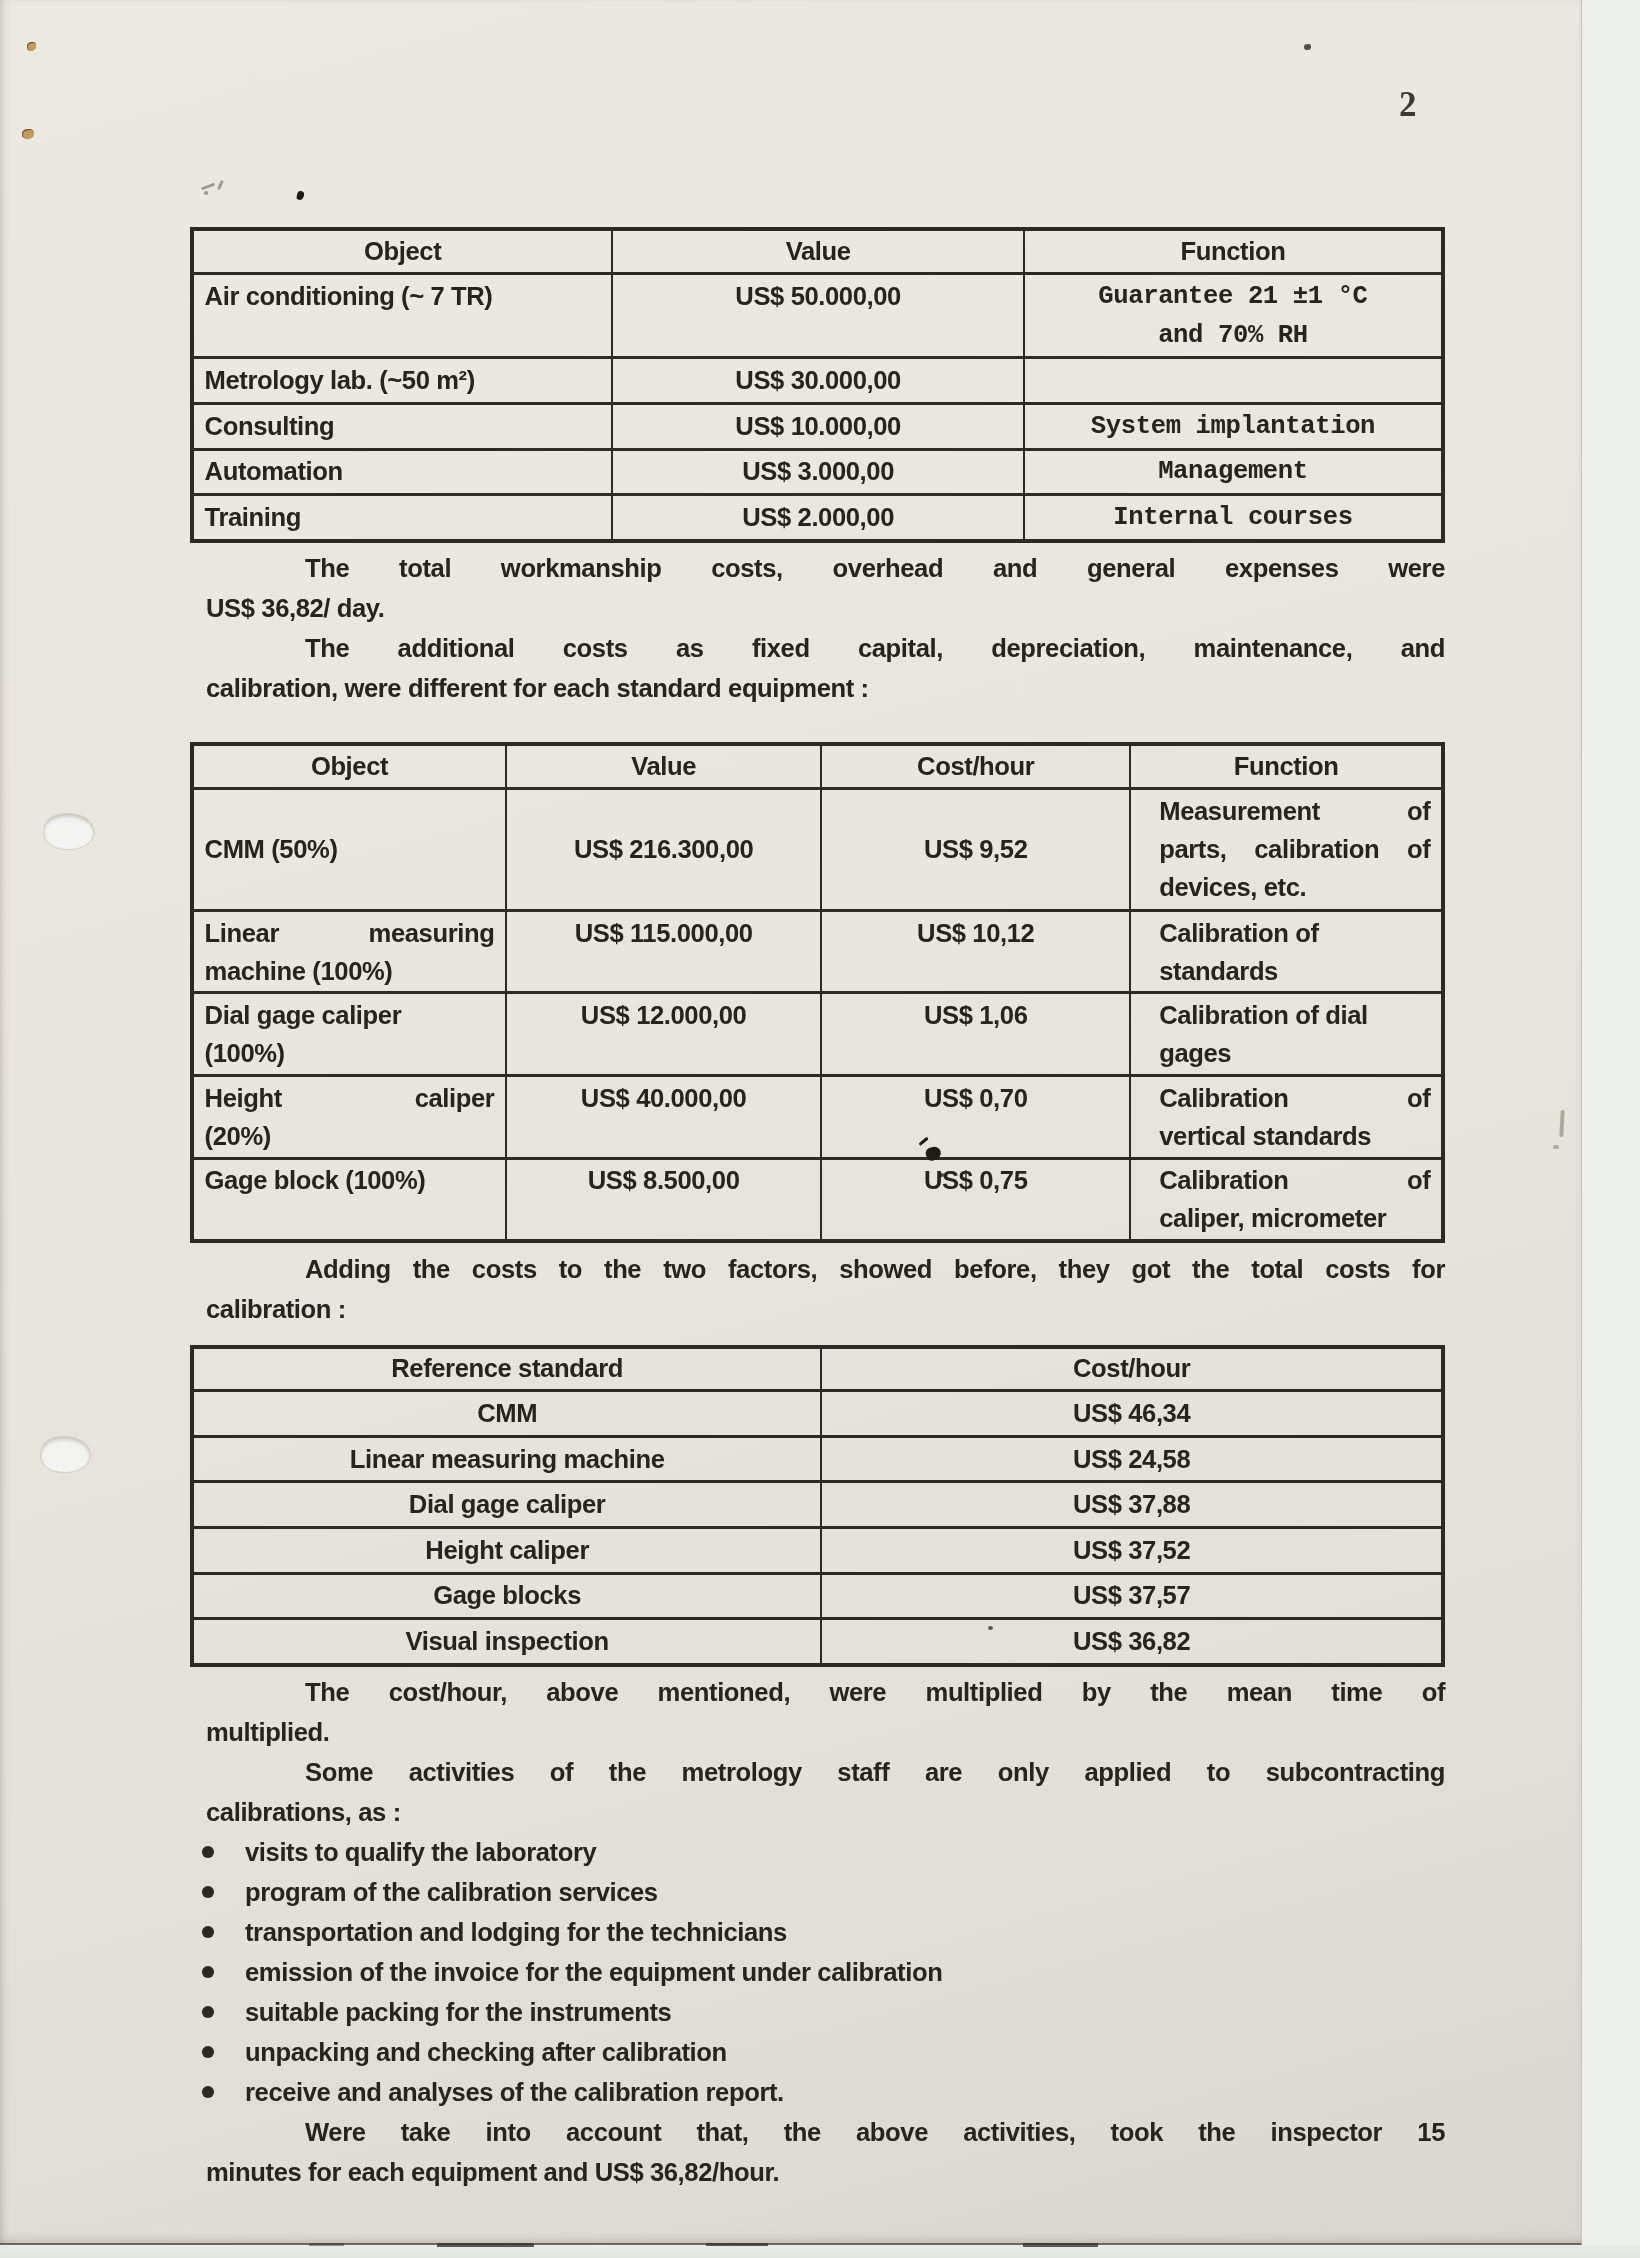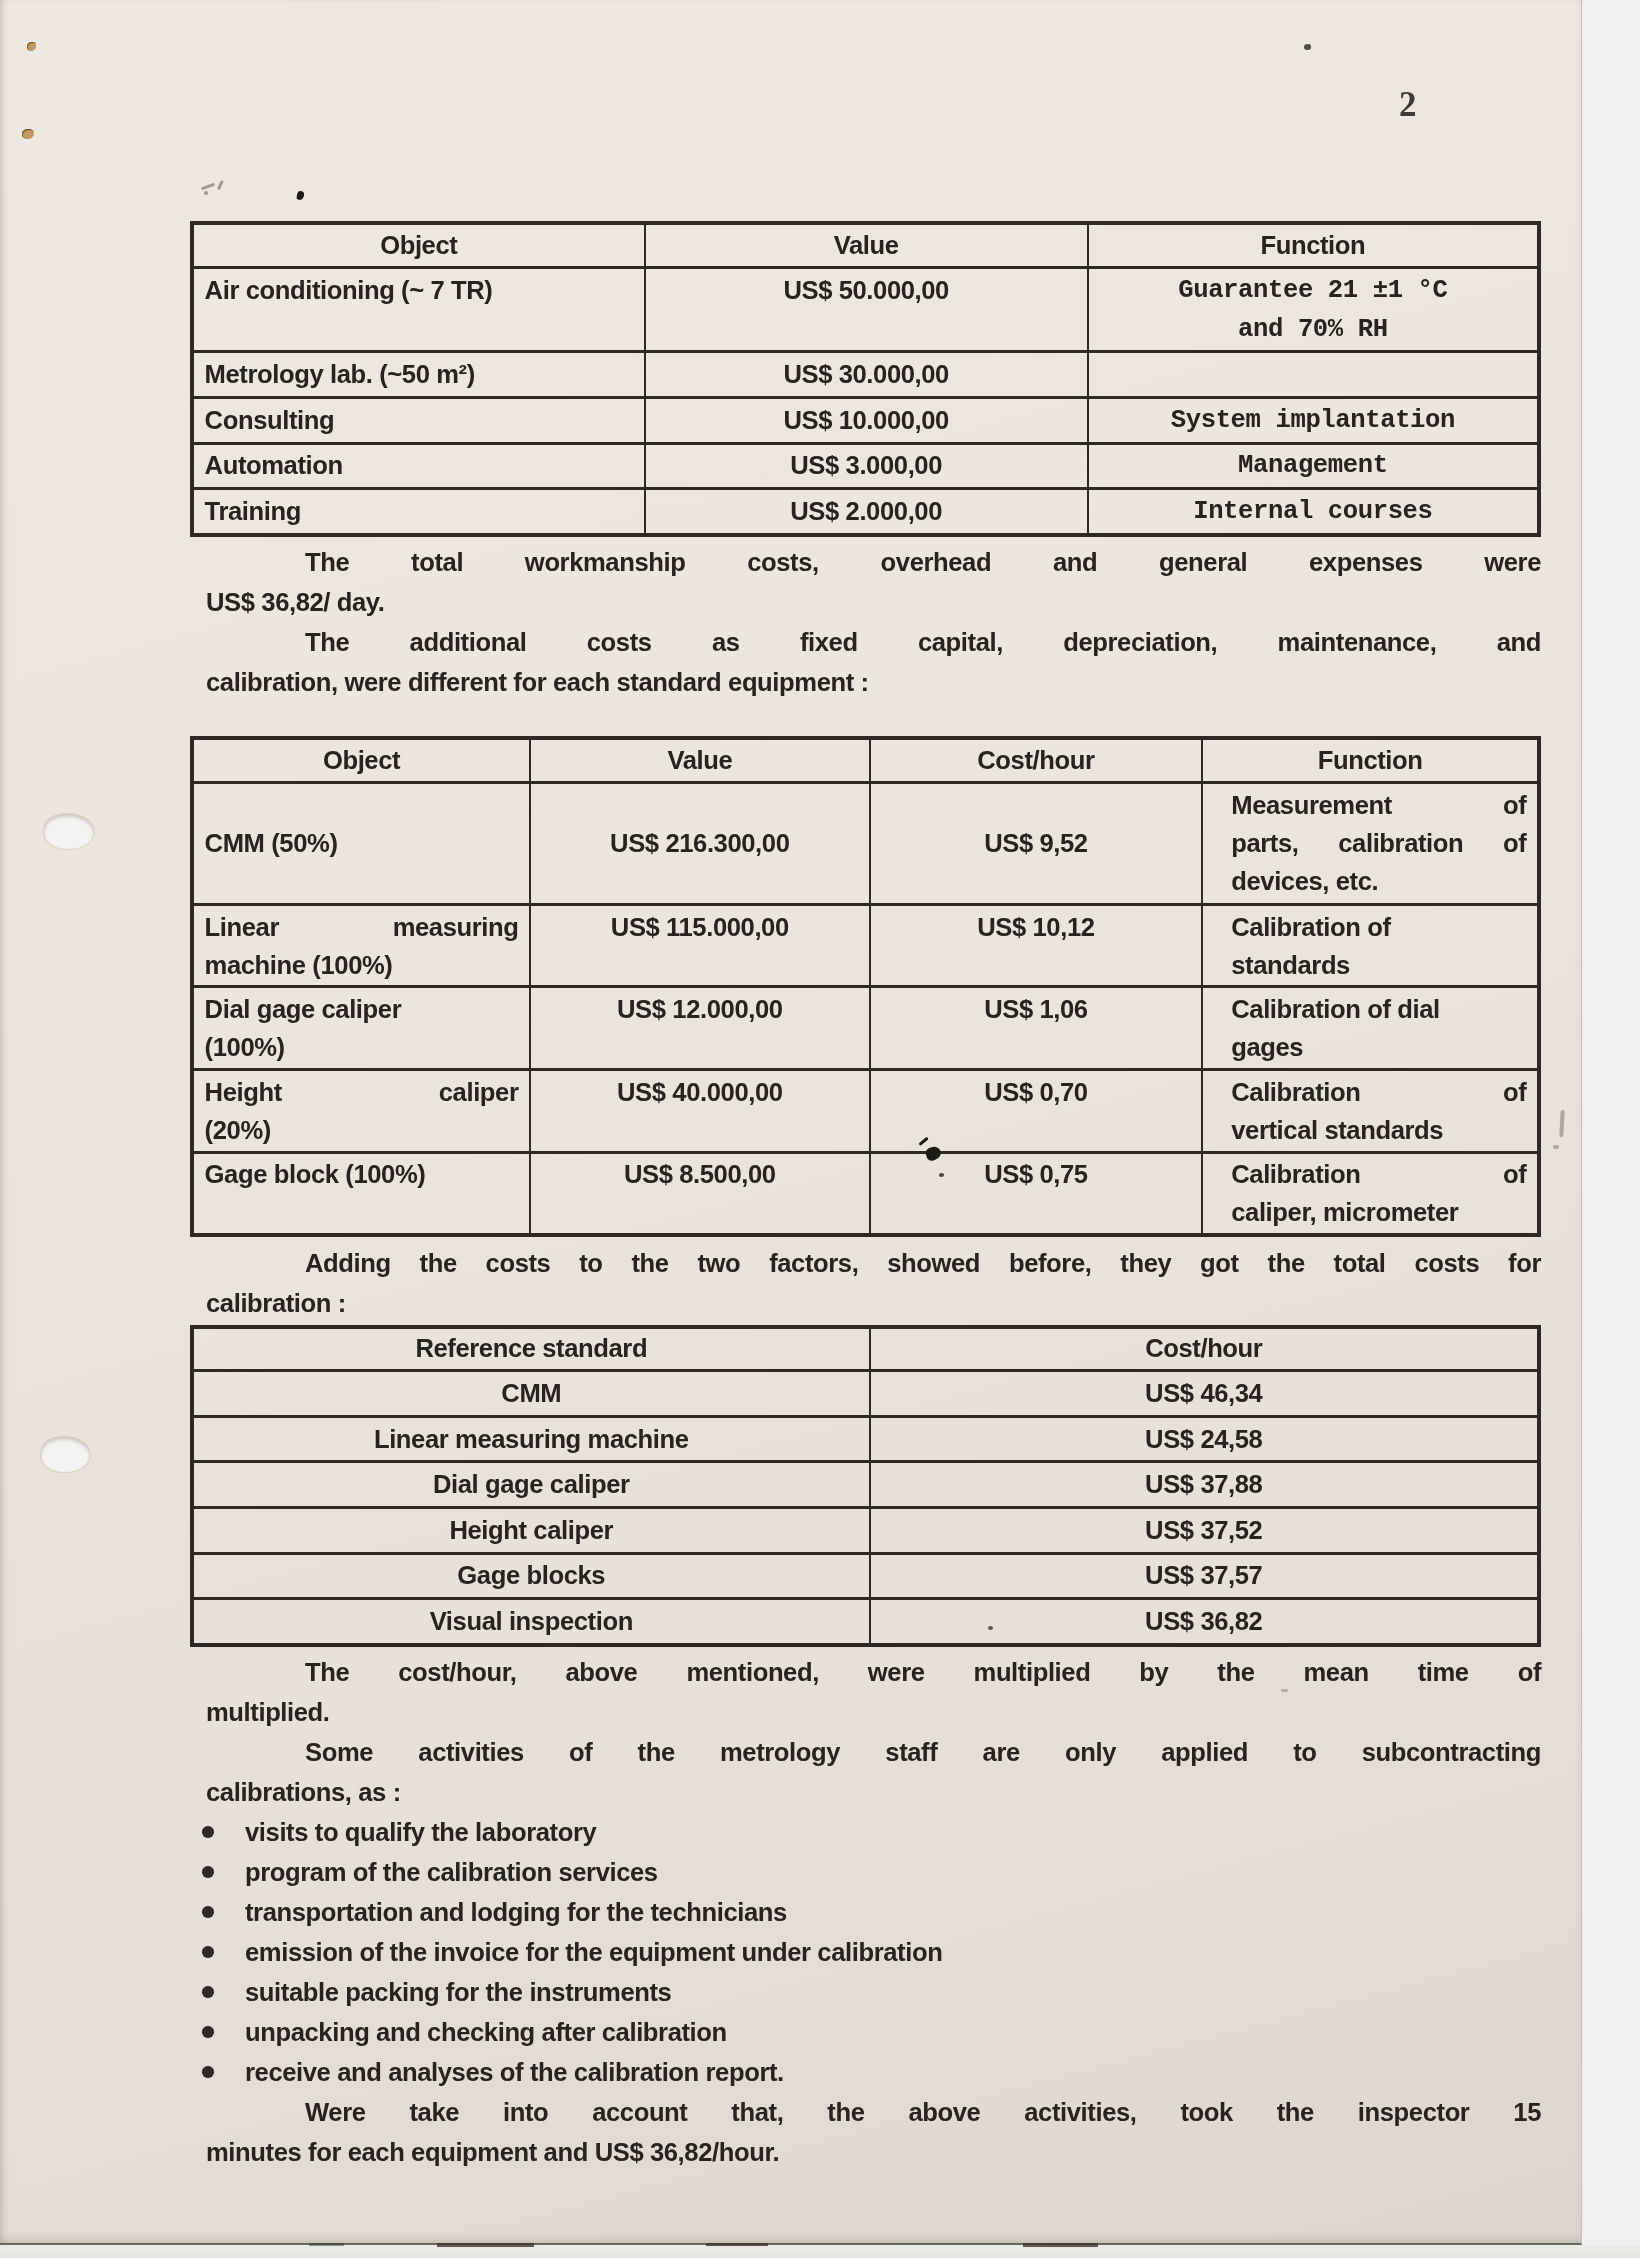--- a/index.html
+++ b/index.html
@@ -20,21 +20,21 @@
     border-bottom:2.6px solid #6b675d;
     box-shadow:inset 5.3px 0 8px -4.4px rgba(120,115,105,.35), inset 0 -6.2px 10.6px -5.3px rgba(100,95,85,.28);
   }
   .pagenum{
     position:absolute;left:1399px;top:85px;
     font-family:"Liberation Serif", serif;
     font-size:35px;font-weight:600;color:#3b3a34;
   }
   
   .content{
-    position:absolute;left:190px;top:221px;width:1351px;
+    position:absolute;left:190px;top:227px;width:1255px;
     font-size:25.6px;font-weight:600;letter-spacing:-0.4px;
     line-height:40px;color:#26241f;
   }
   
   table.t{
     border-collapse:collapse;table-layout:fixed;width:100%;
     border:4.4px solid #2b2a24;
   }
   table.t td,table.t th{
     border:2.6px solid #2b2a24;border-top-width:3.5px;border-bottom-width:3.5px;
@@ -69,21 +69,21 @@
   
   .t3 col.c1{width:50.3%}.t3 col.c2{width:49.7%}
   .t3 td{text-align:center;}
   .t3 tr:nth-child(1){height:37px;}
   .t3 tr:nth-child(n+2){height:41px;}
   
   .para{padding-left:16px;}
   .para .ln{text-align:left;}
   .para .ln.j{text-align:justify;text-align-last:justify;}
   .para .ind{text-indent:99px;}
-  .mt6{margin-top:5.3px;} .mt12{margin-top:2px;} .mt38{margin-top:34px;}
+  .mt6{margin-top:5.3px;} .mt12{margin-top:16px;} .mt38{margin-top:34px;}
   
   ul.bullets{list-style:none;margin:0;padding:0;}
   ul.bullets li{position:relative;padding-left:55px;line-height:40px;}
   ul.bullets li::before{
     content:"";position:absolute;left:12.4px;top:14px;
     width:11.5px;height:11.5px;border-radius:50%;background:#2b2a24;
   }
   
   .art{position:absolute;}
   .punch{

